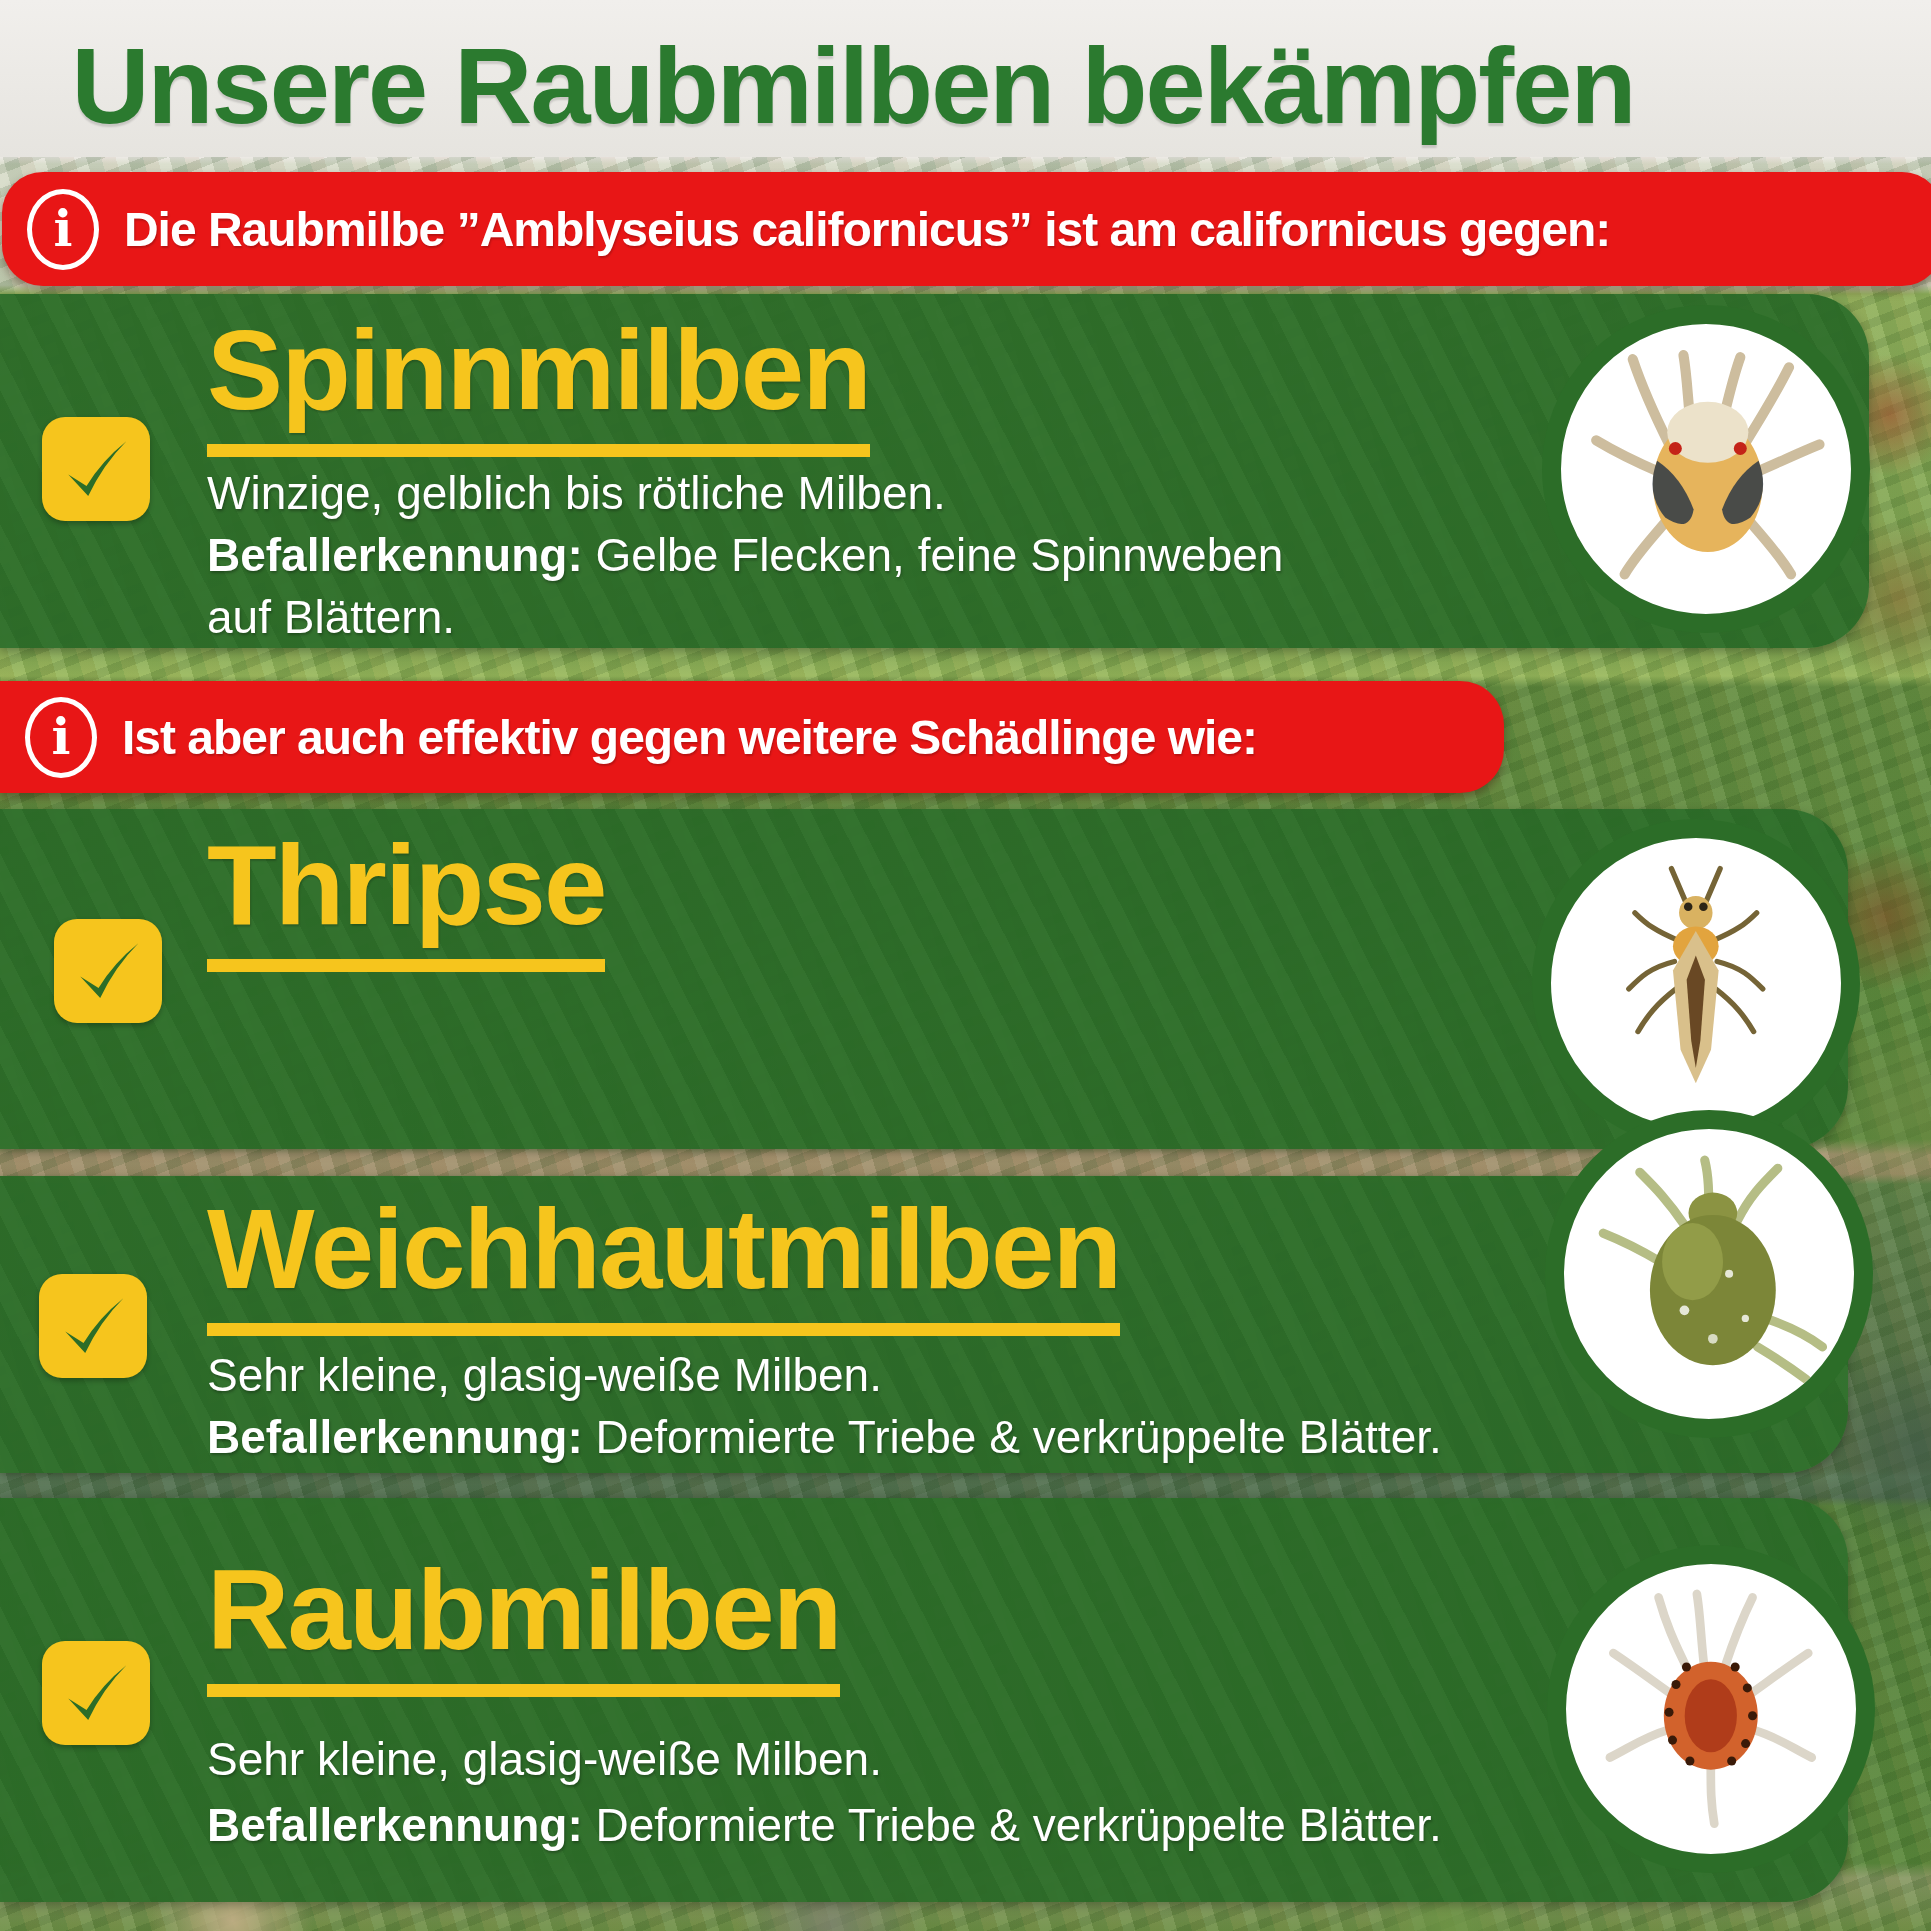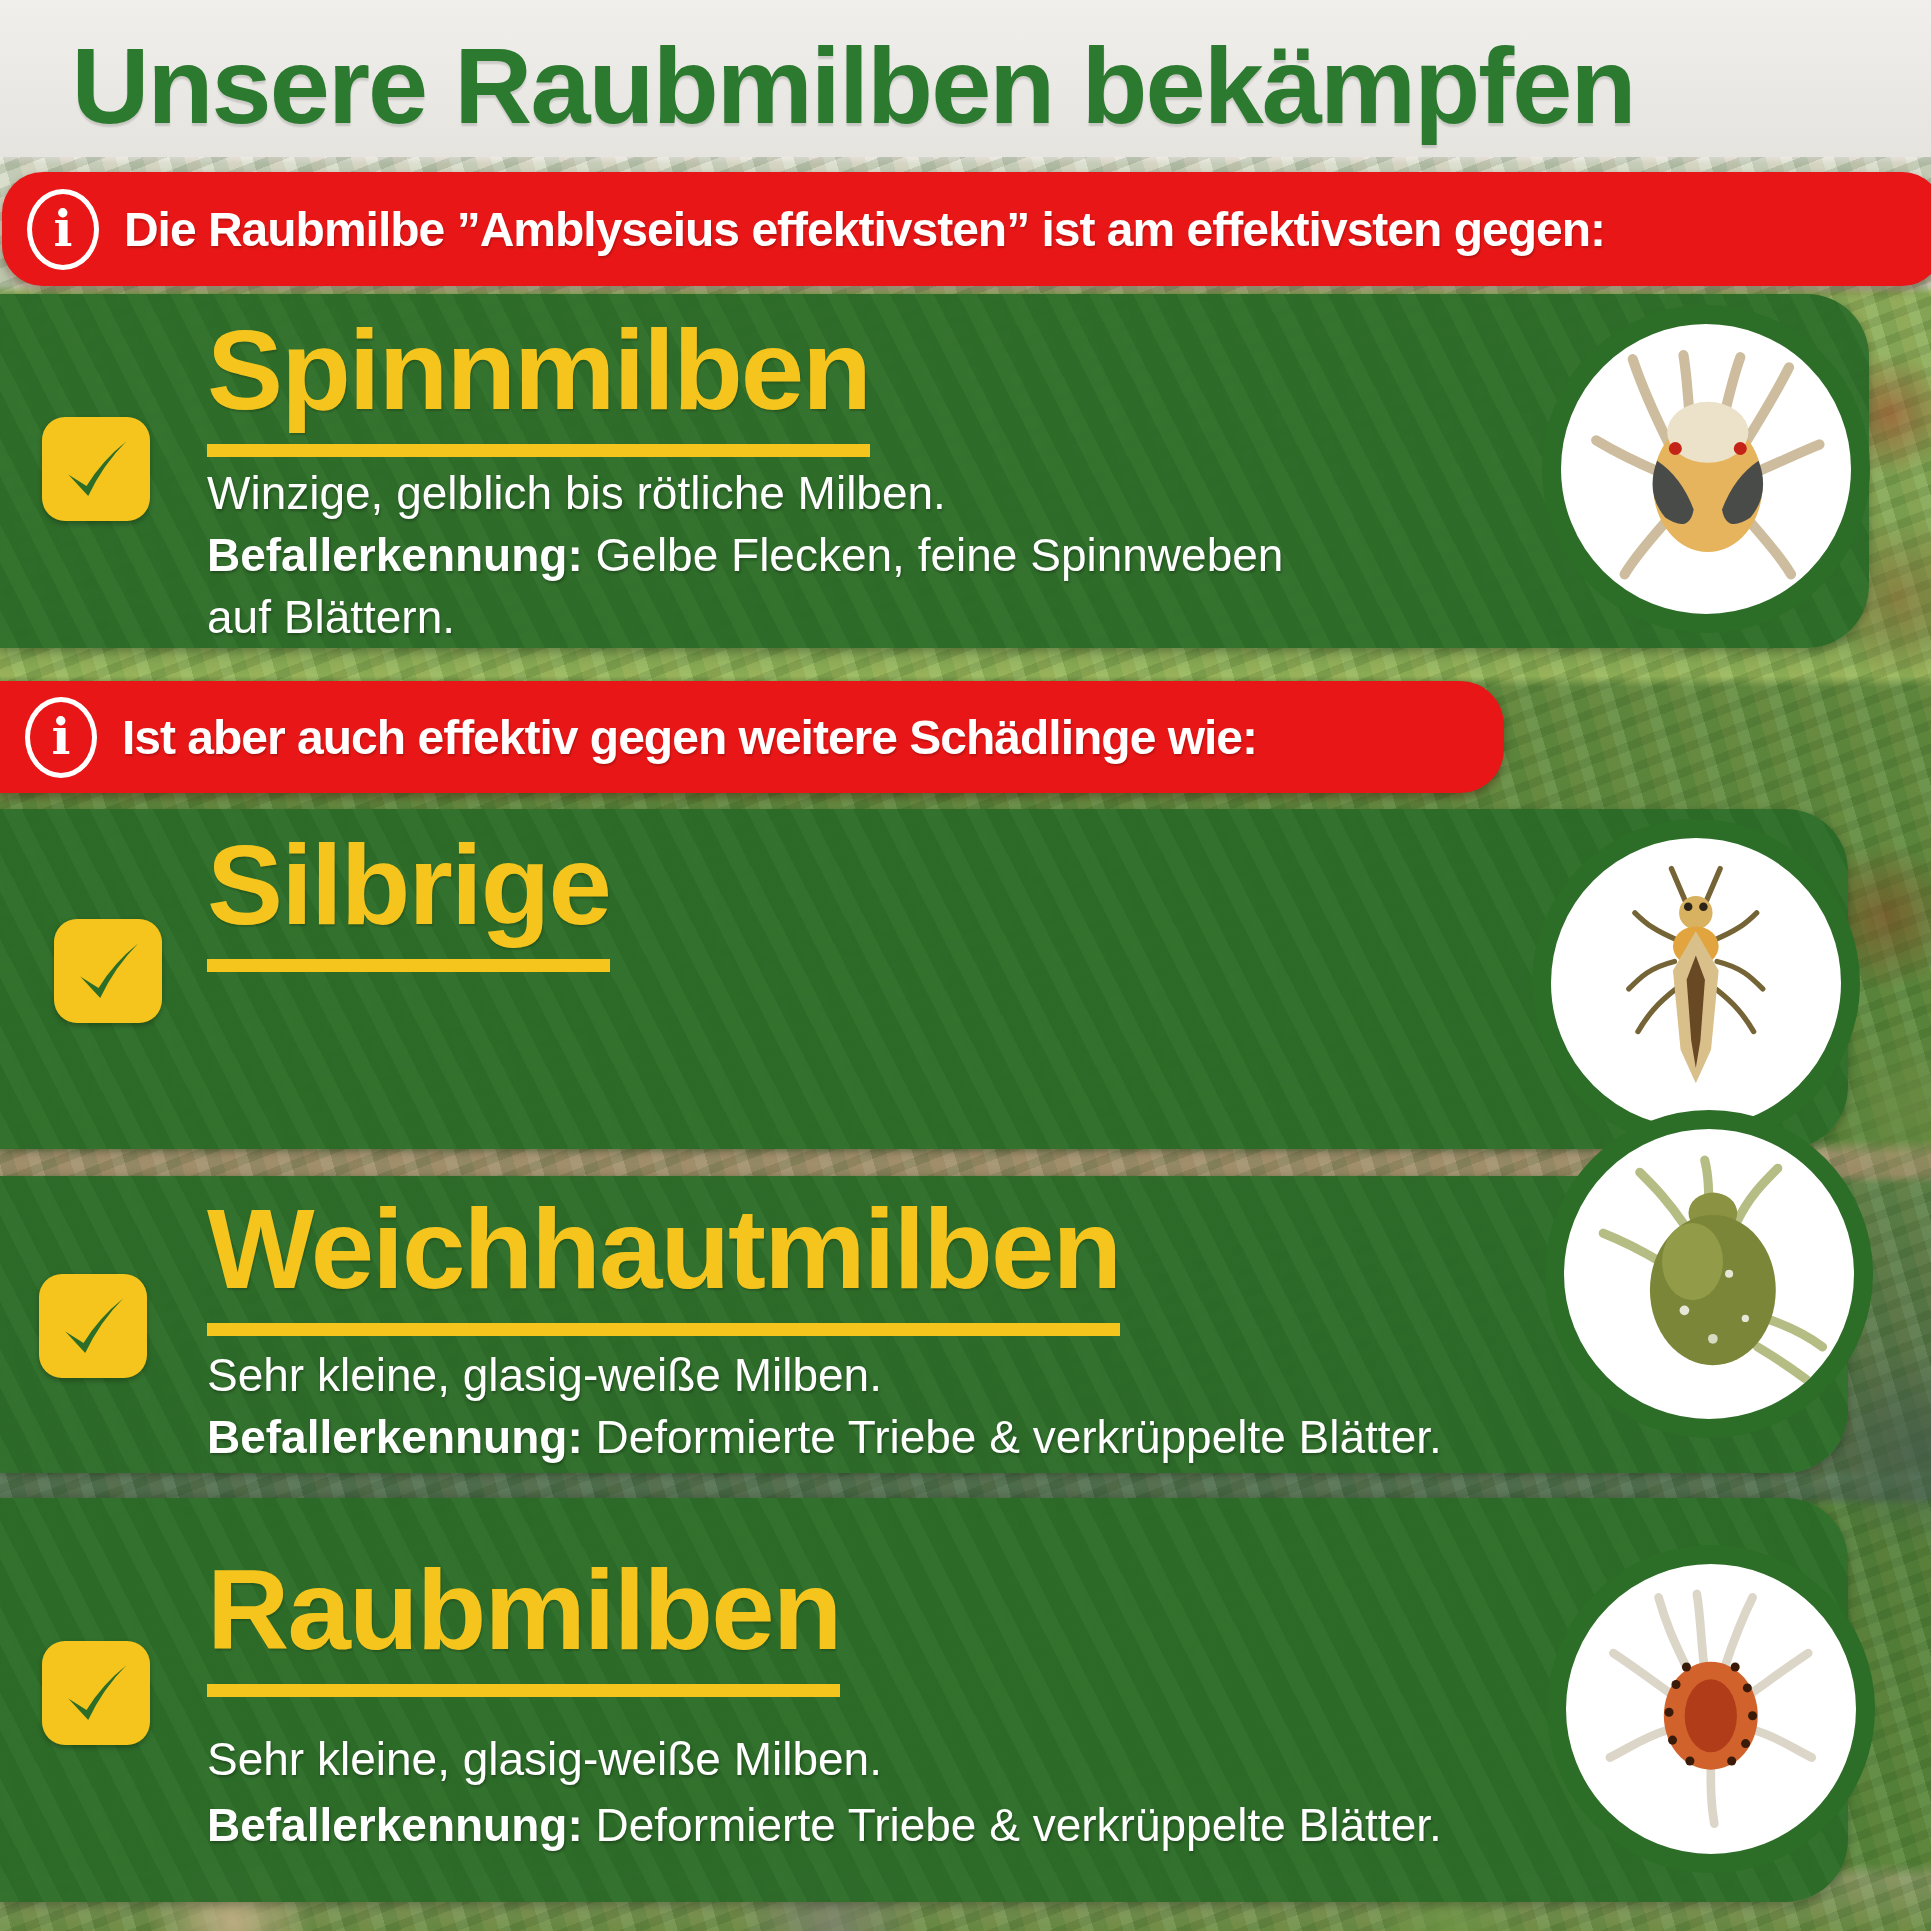--- a/index.html
+++ b/index.html
@@ -91,21 +91,21 @@
 <div class="canvas">
   <div class="bg"></div>
 
   <div class="topbar"></div>
   <div class="title">Unsere Raubmilben bekämpfen</div>
 
   <div class="banner banner1">
     <span class="info-circle">
       <span class="info-i">i</span>
     </span>
-    <span class="banner-text">Die Raubmilbe ”Amblyseius effektivsten” ist am effektivsten gegen:</span>
+    <span class="banner-text">Die Raubmilbe ”Amblyseius californicus” ist am californicus gegen:</span>
   </div>
 
   <div class="panel panel1"></div>
   <div class="sec-heading h1">Spinnmilben</div>
   <div class="checkbox c1">
     <svg viewBox="0 0 100 100">
         <path d="M16 56 L40 82 Q58 44 86 16 Q56 40 38 70 Z" fill="#2c6d28"></path>
       </svg>
   </div>
   <div class="desc d1">
@@ -134,21 +134,21 @@
   </div>
 
   <div class="banner banner2">
     <span class="info-circle">
       <span class="info-i">i</span>
     </span>
     <span class="banner-text">Ist aber auch effektiv gegen weitere Schädlinge wie:</span>
   </div>
 
   <div class="panel panel2"></div>
-  <div class="sec-heading h2">Silbrige</div>
+  <div class="sec-heading h2">Thripse</div>
   <div class="checkbox c2">
     <svg viewBox="0 0 100 100">
         <path d="M16 56 L40 82 Q58 44 86 16 Q56 40 38 70 Z" fill="#2c6d28"></path>
       </svg>
   </div>
   <div class="circle p2">
     <svg viewBox="0 0 120 160">
       <g stroke="#756436" stroke-width="3.5" fill="none" stroke-linecap="round">
         <path d="M53 26 L44 5"></path>
           <path d="M67 26 L76 5"></path>

